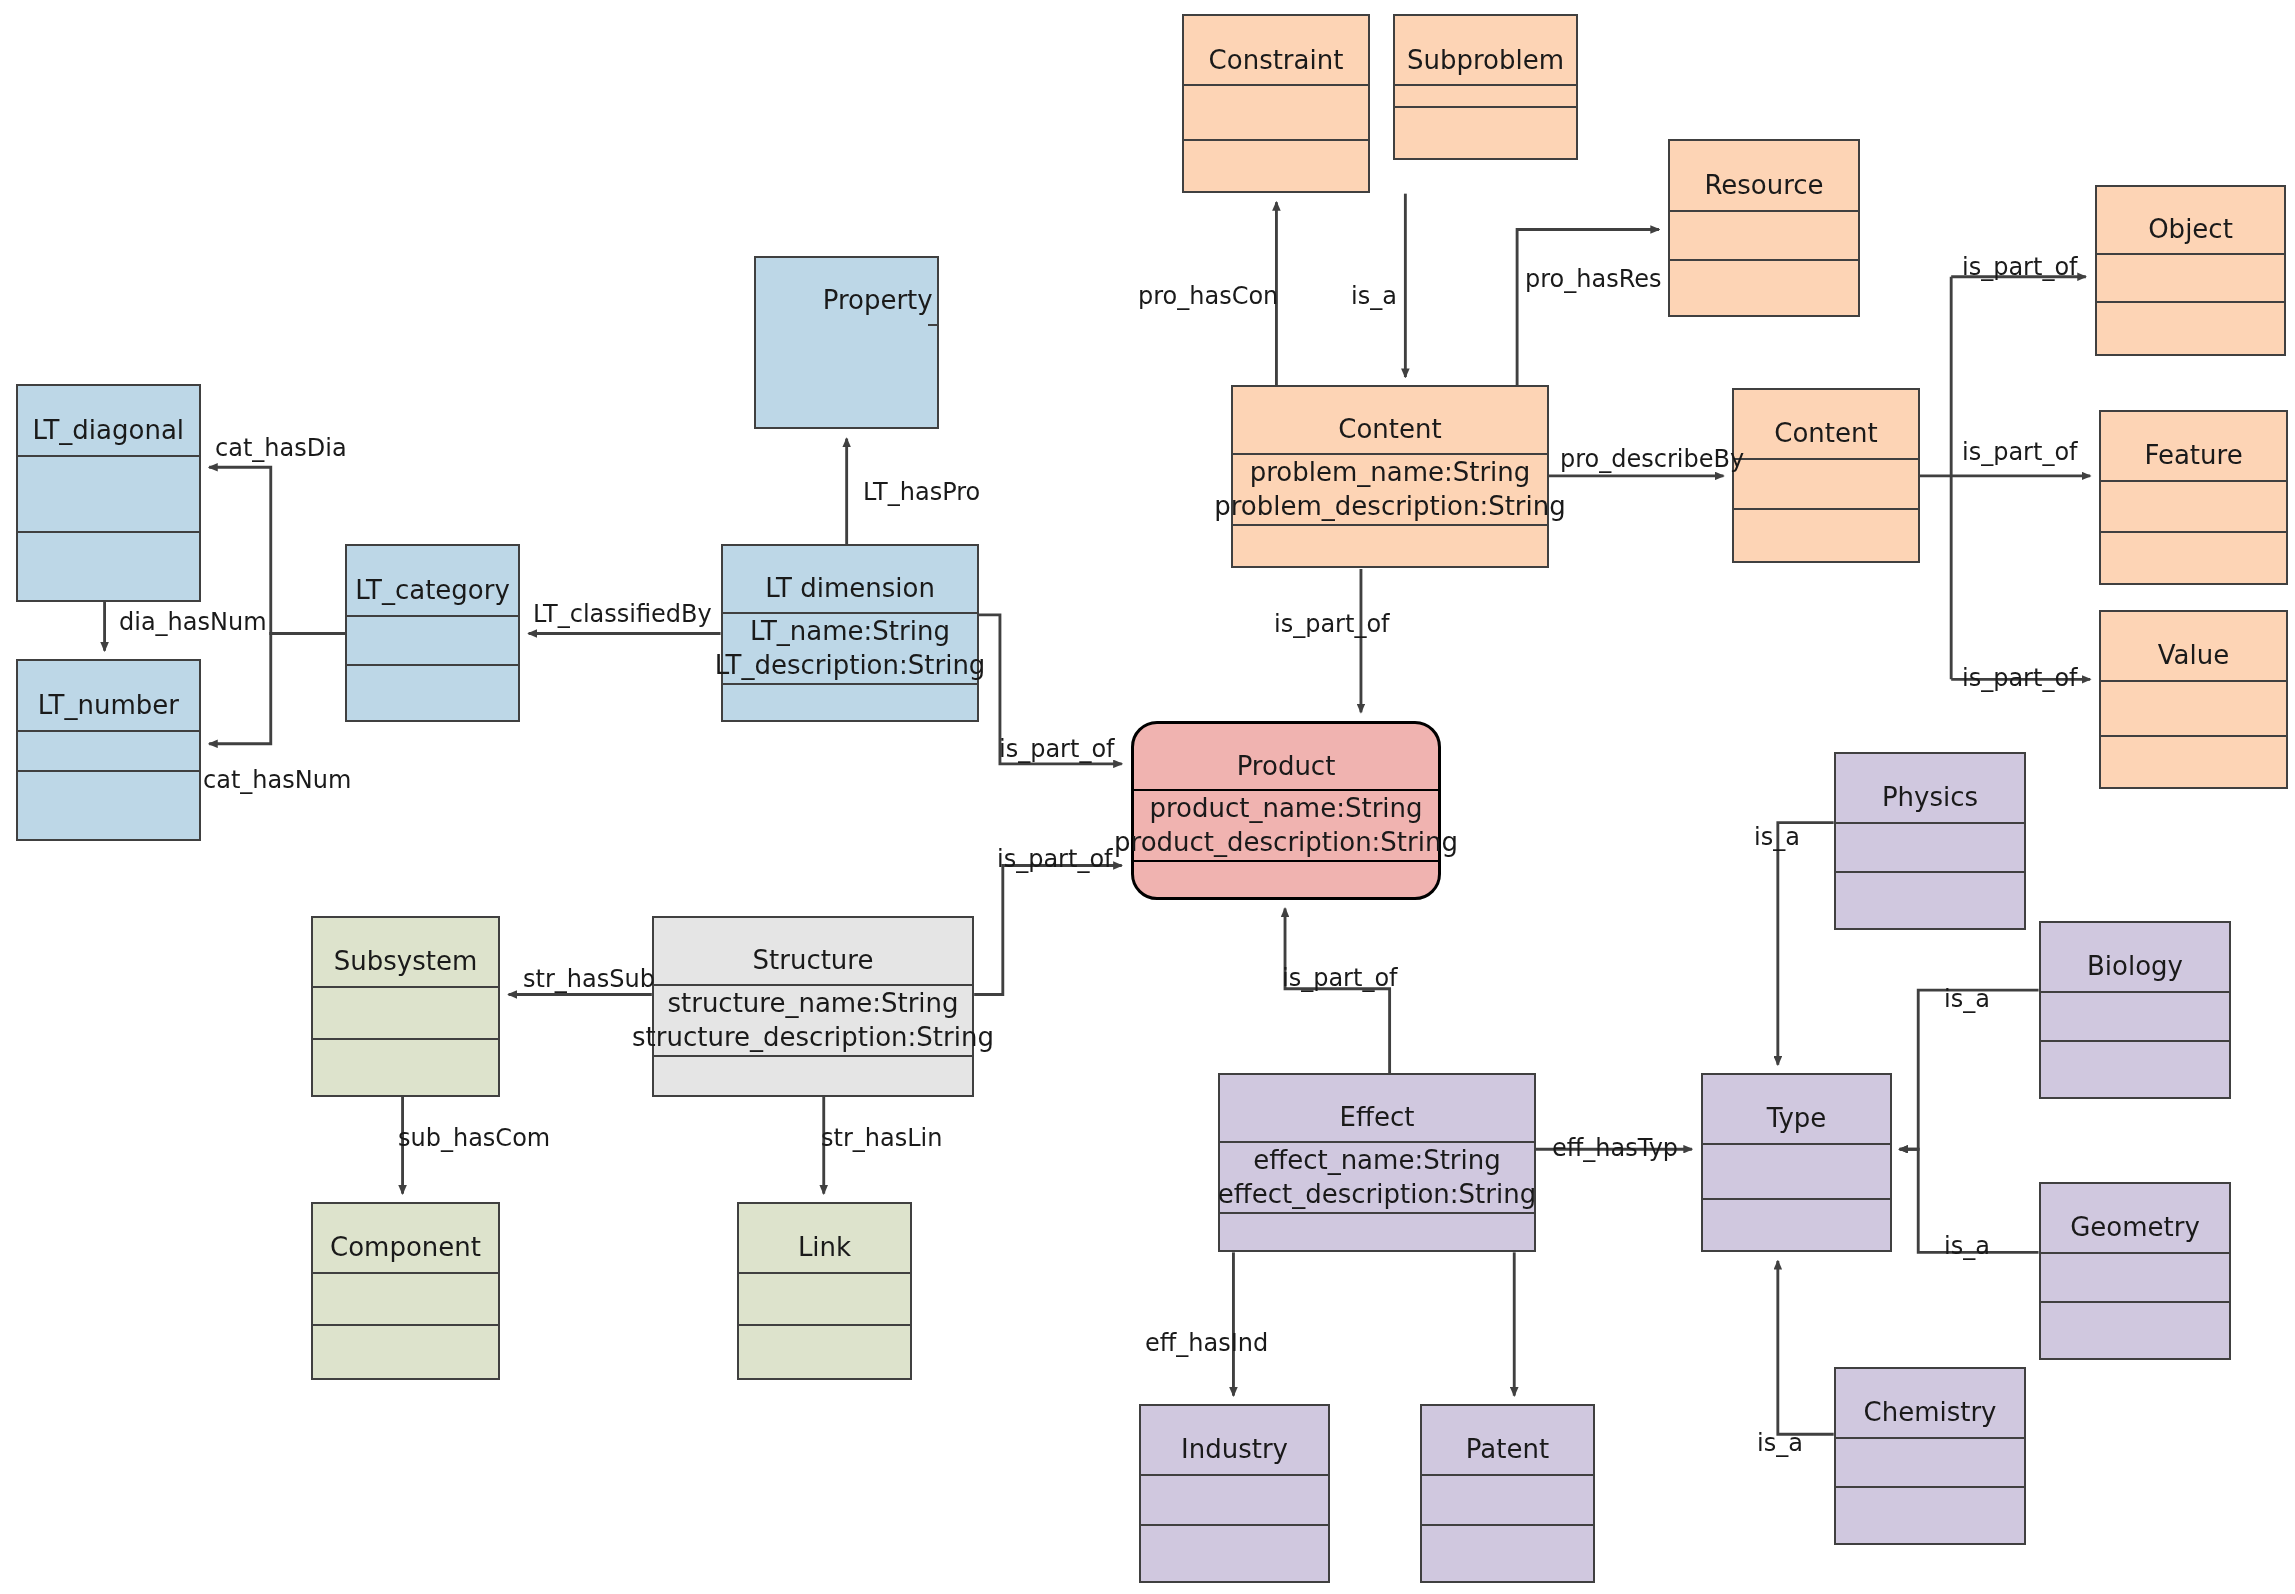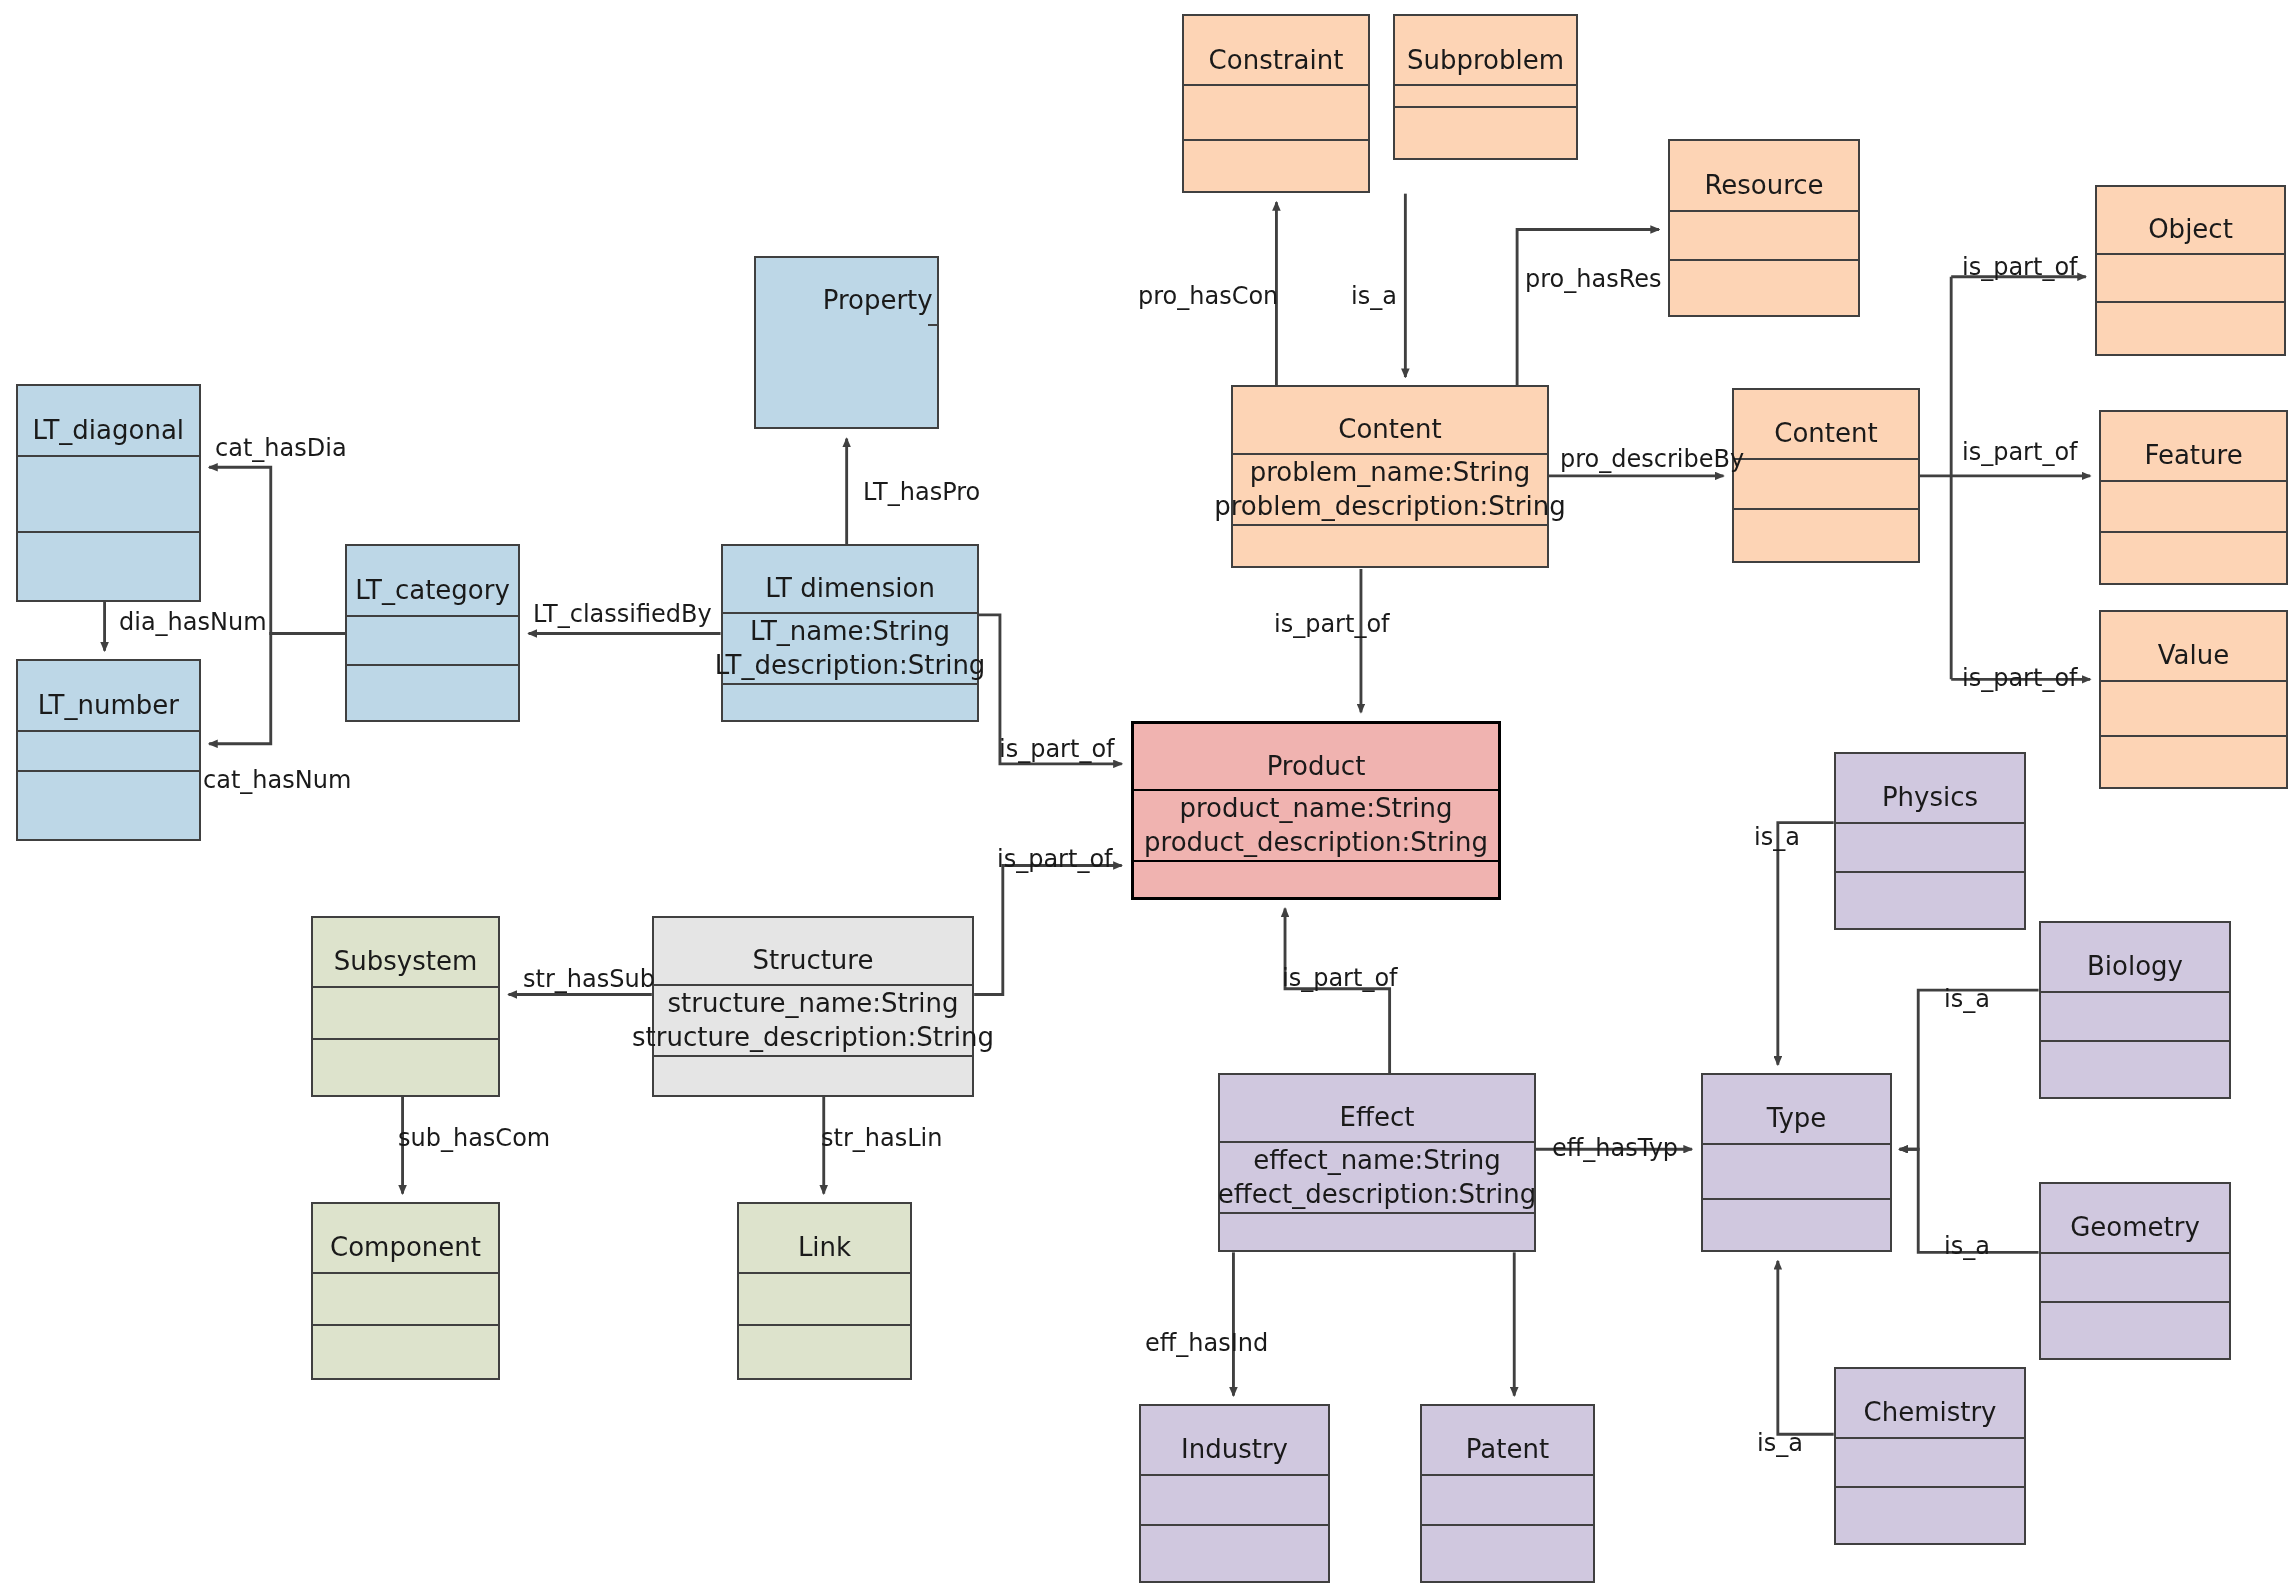--- a/index.html
+++ b/index.html
@@ -217,21 +217,21 @@
       <div class="uml-box" style="left: 2099px; top: 410px; width: 189px; height: 175px; background: rgb(253, 212, 181);">
         <div class="uml-title" style="height: 49px; flex: 0 0 49px;">Feature</div>
         <div class="uml-attrs"></div>
         <div class="uml-ops" style="height: 52px; flex: 0 0 52px;"></div>
       </div>
       <div class="uml-box" style="left: 2099px; top: 610px; width: 189px; height: 179px; background: rgb(253, 212, 181);">
         <div class="uml-title" style="height: 49px; flex: 0 0 49px;">Value</div>
         <div class="uml-attrs"></div>
         <div class="uml-ops" style="height: 52px; flex: 0 0 52px;"></div>
       </div>
-      <div class="uml-box thick" style="left: 1131px; top: 721px; width: 370px; height: 179px; background: rgb(240, 179, 176);">
+      <div class="uml-box thick" style="left: 1131px; top: 721px; width: 310px; height: 179px; background: rgb(240, 179, 176); border-radius: 26px;">
         <div class="uml-title" style="height: 46px; flex: 0 0 46px;">Product</div>
         <div class="uml-attrs">
           <span class="attr-line">product_name:String</span>
           <span class="attr-line">product_description:String</span>
         </div>
         <div class="uml-ops" style="height: 52px; flex: 0 0 52px;"></div>
       </div>
       <div class="uml-box" style="left: 311px; top: 916px; width: 189px; height: 181px; background: rgb(221, 227, 204);">
         <div class="uml-title" style="height: 49px; flex: 0 0 49px;">Subsystem</div>
         <div class="uml-attrs"></div>

